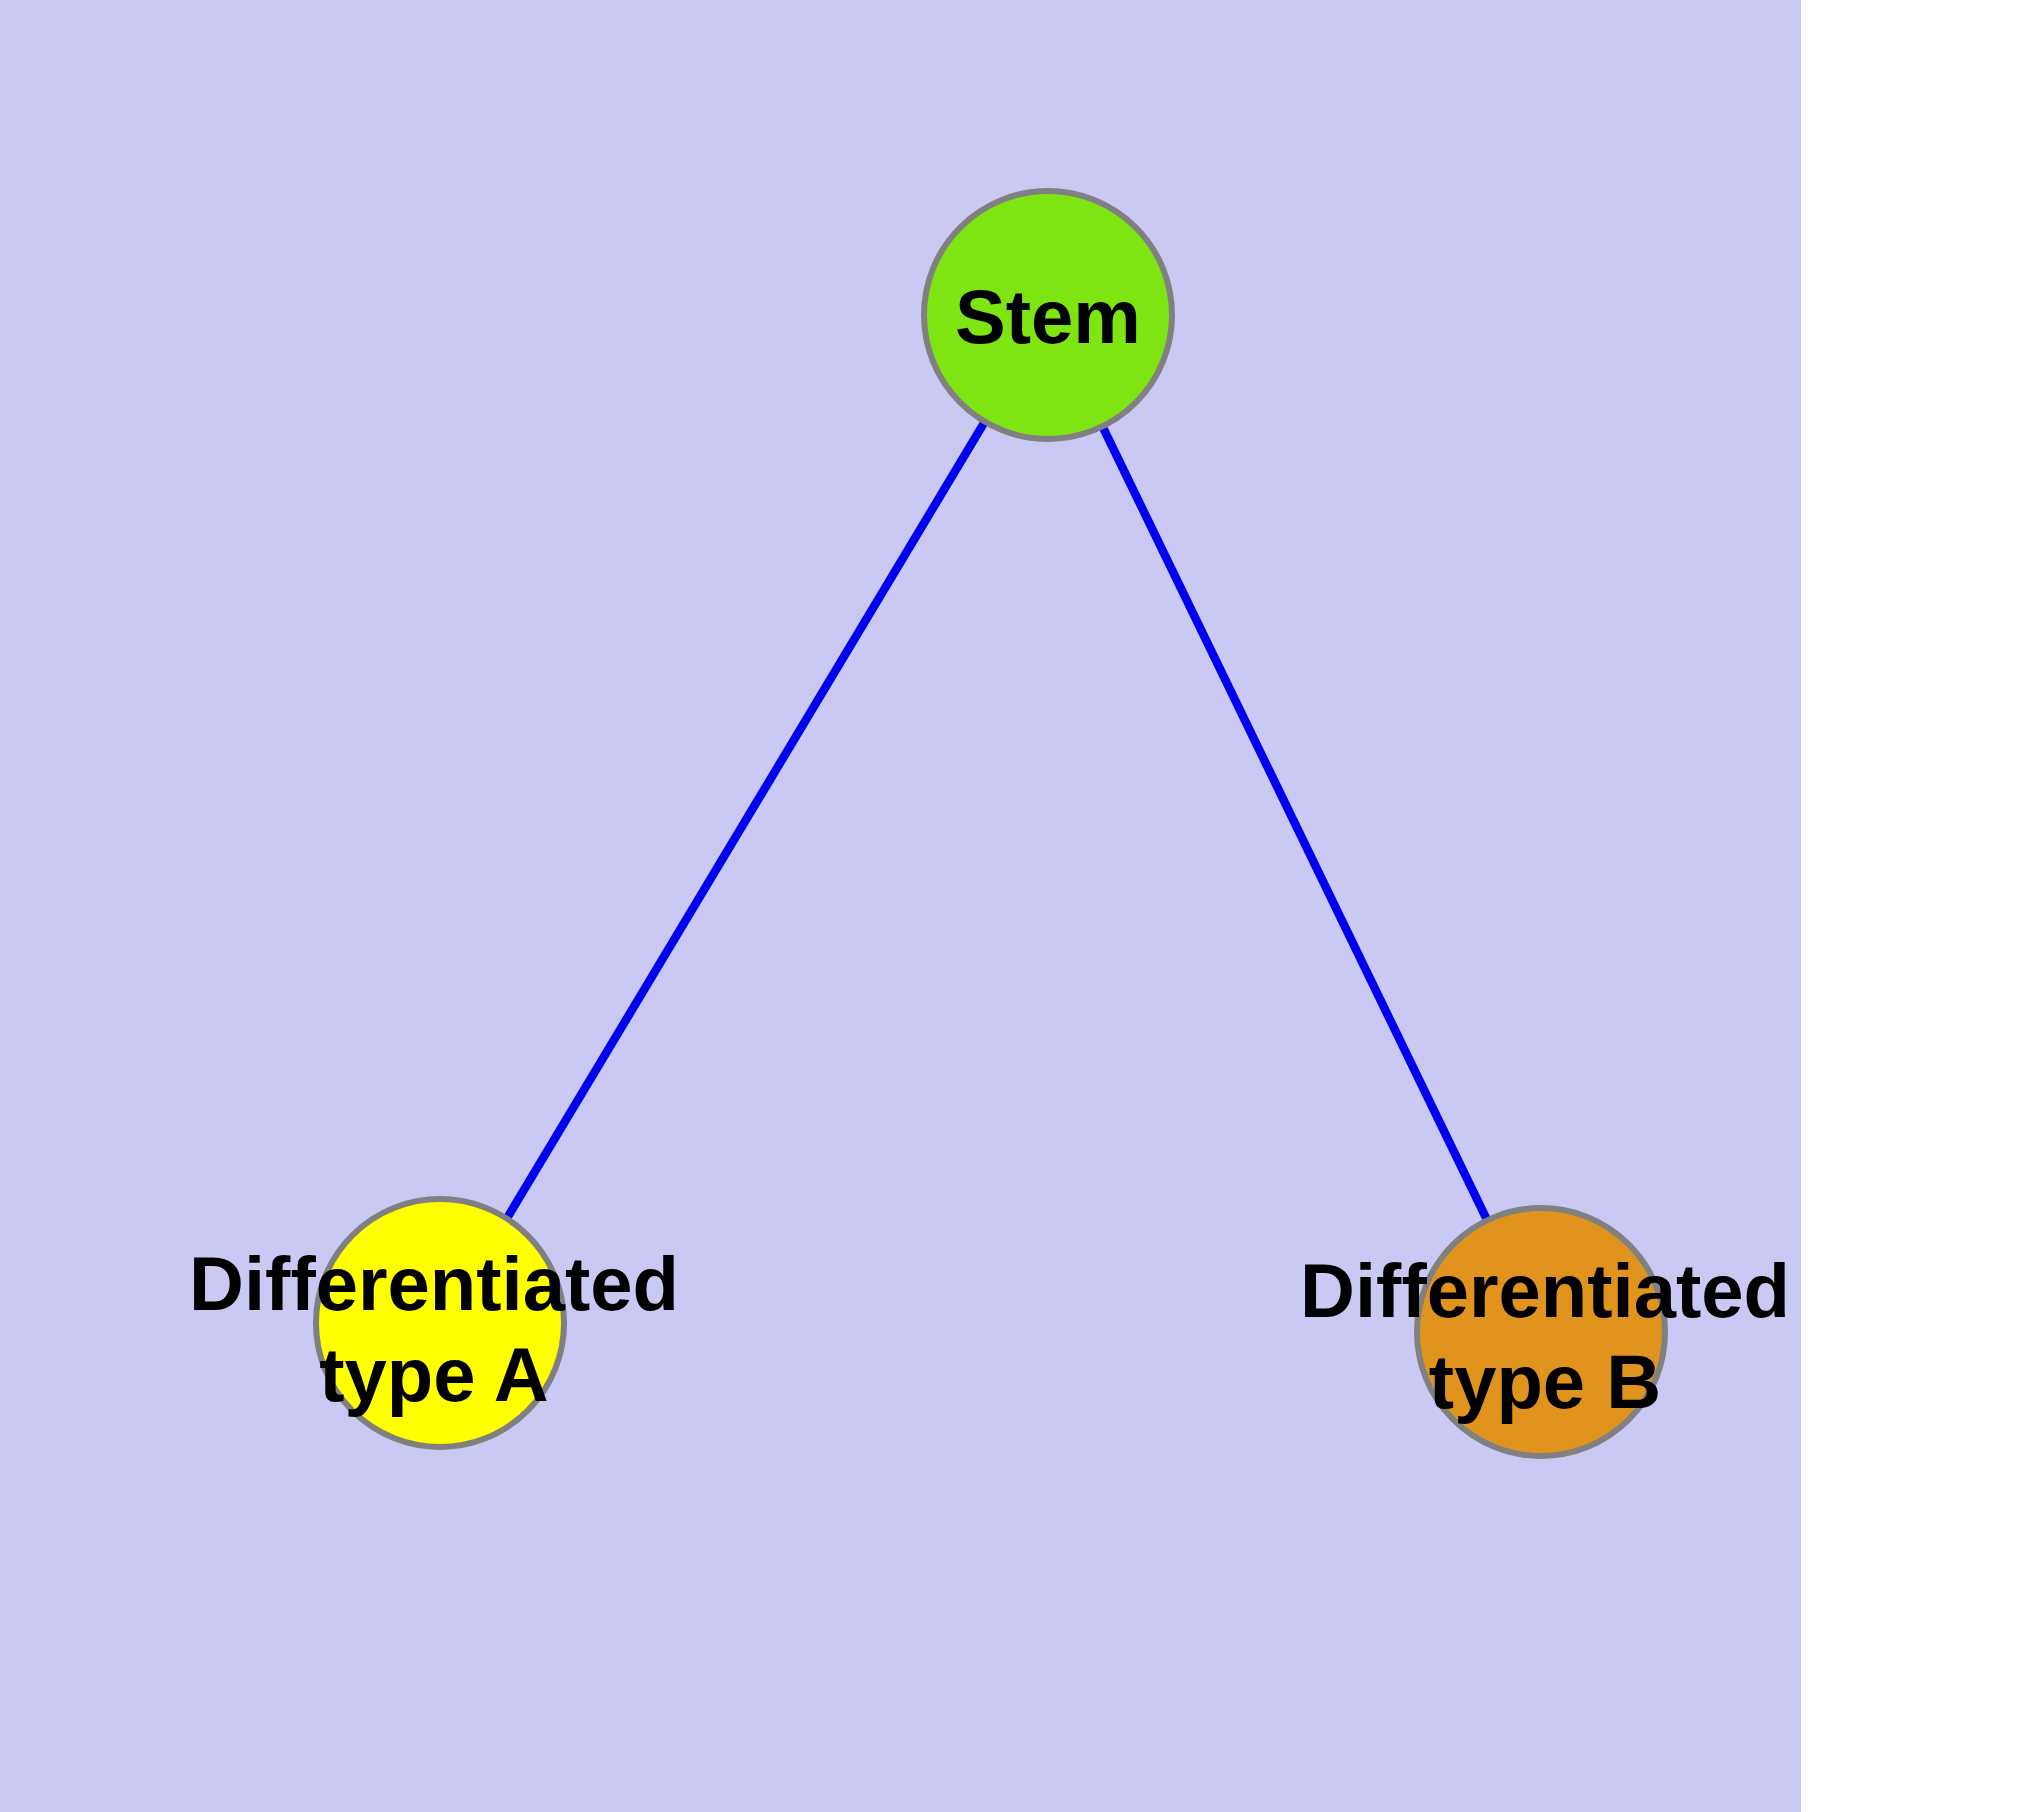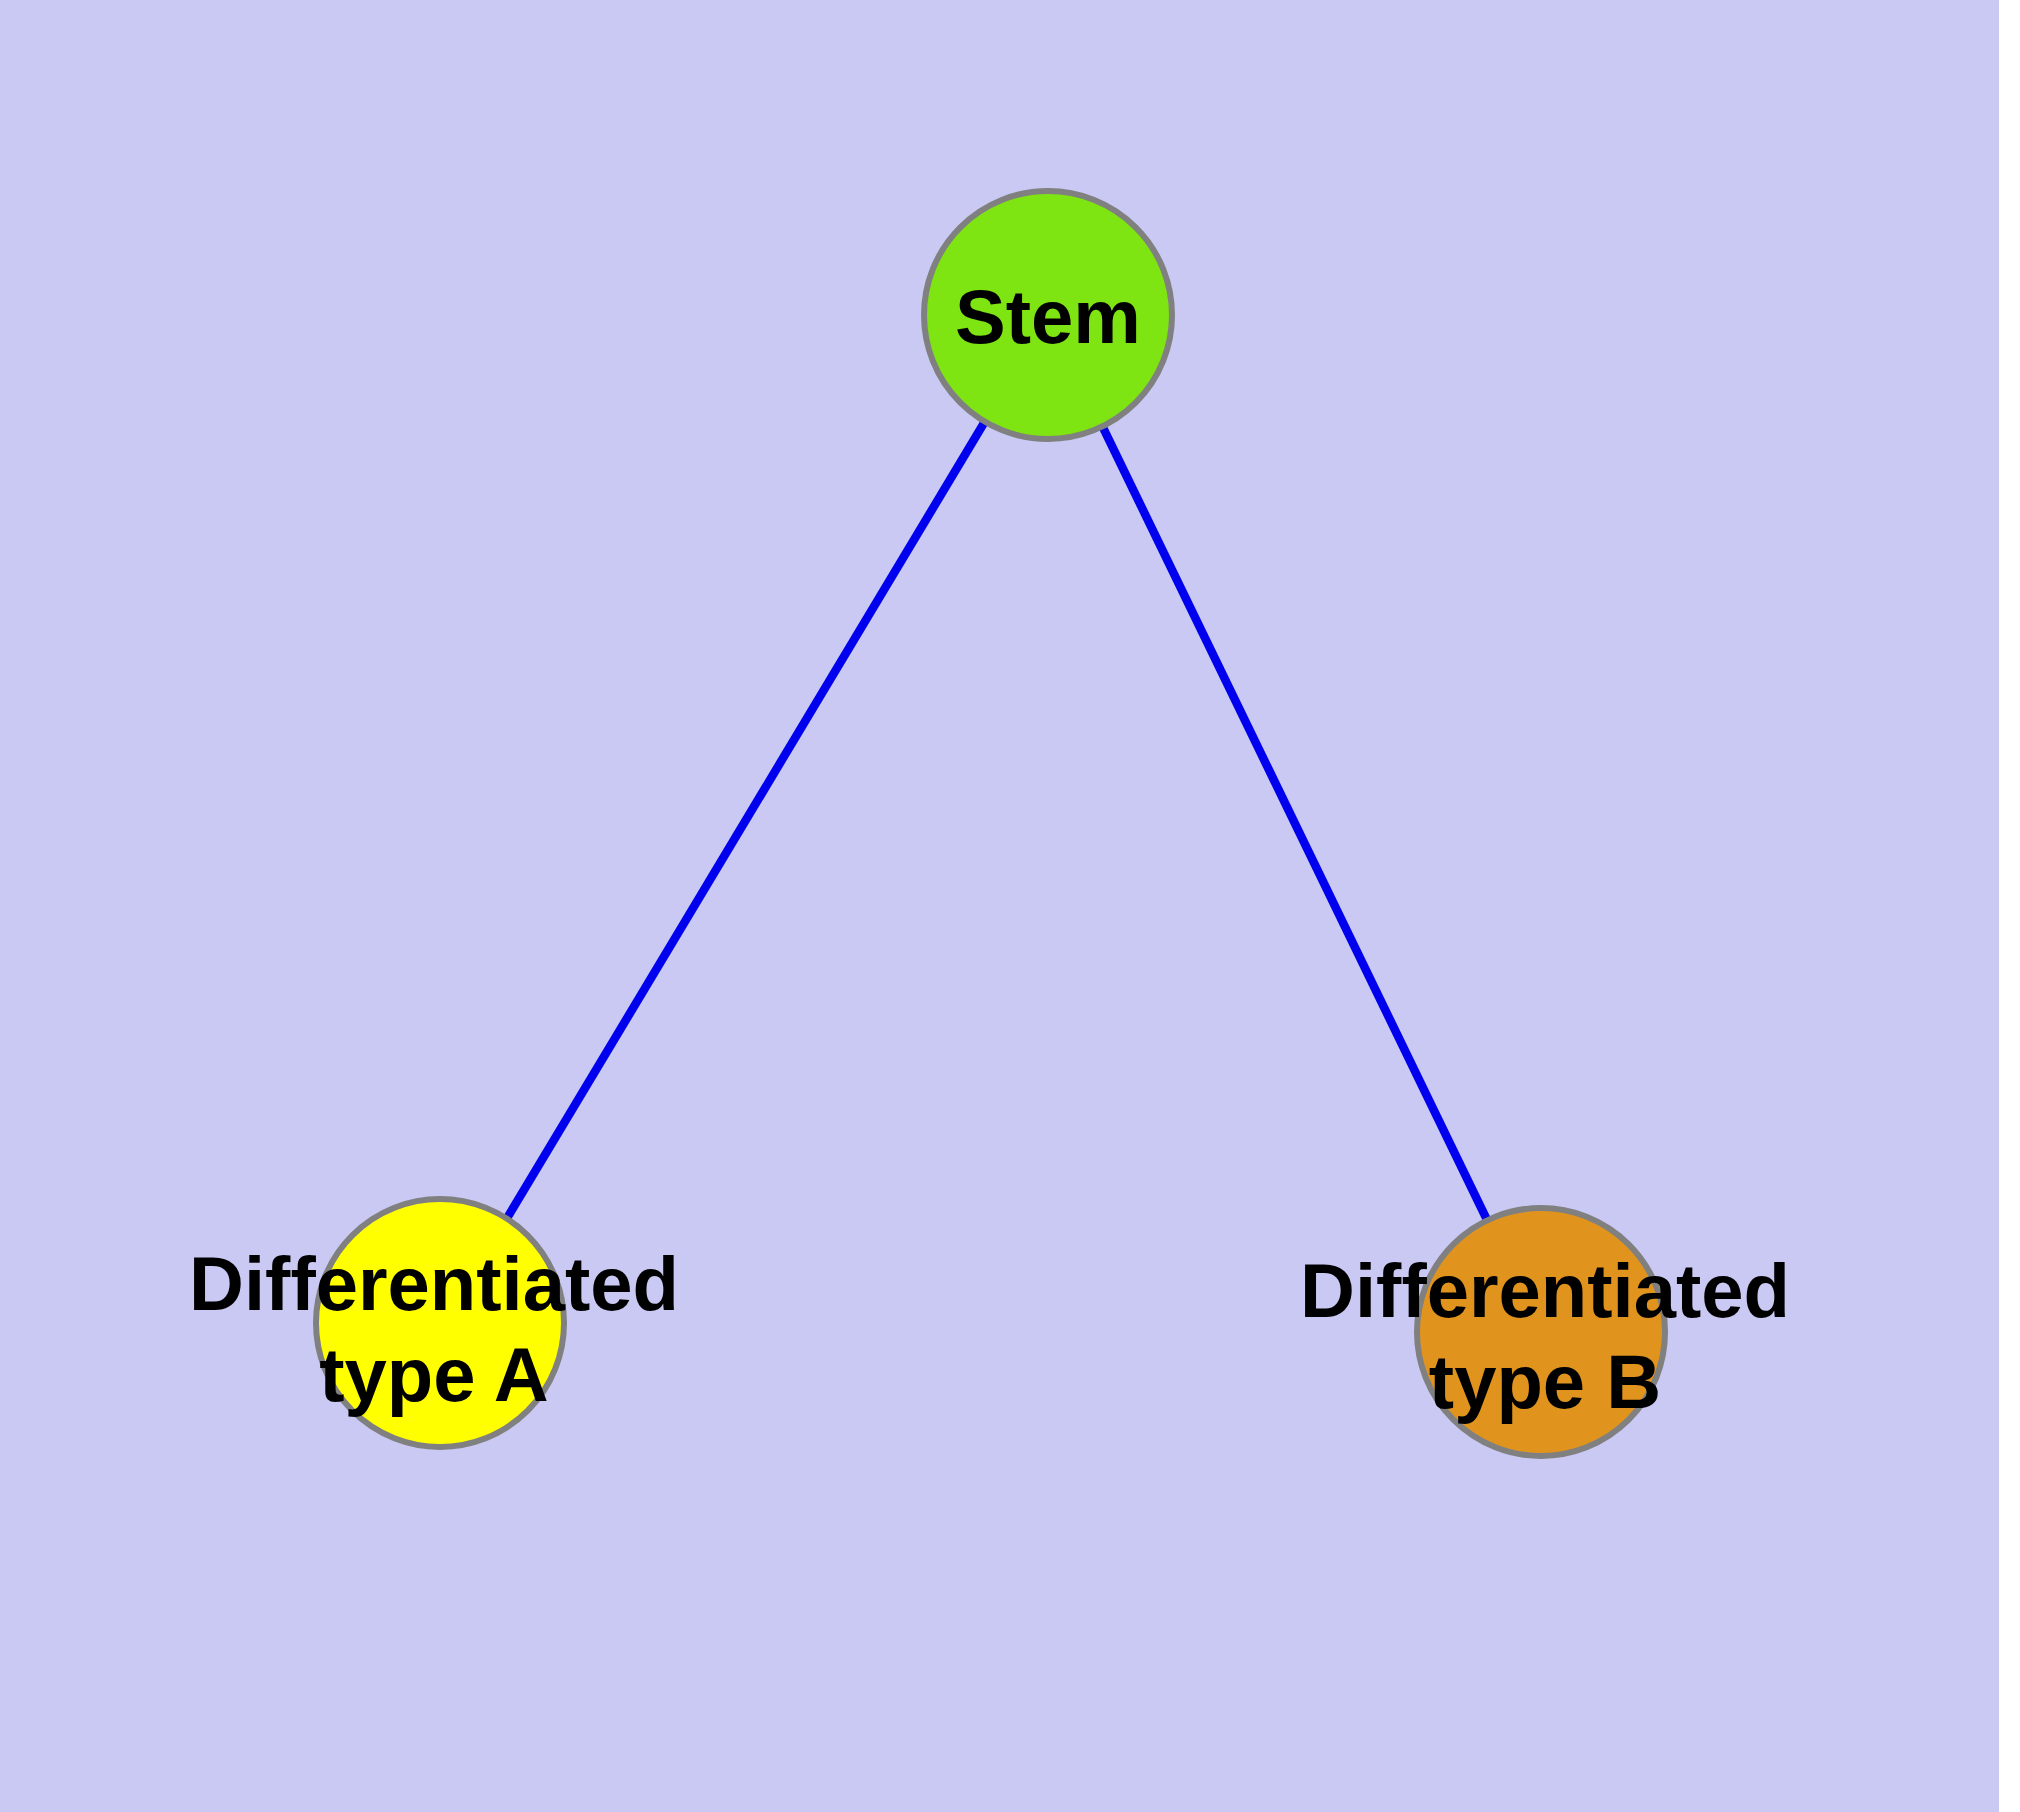--- a/index.html
+++ b/index.html
@@ -1,18 +1,18 @@
 <!DOCTYPE html>
 <html style="font-size:13.6px"><head>
 <meta charset="utf-8">
 <style>
   html, body { margin: 0; padding: 0; }
   .canvas {
     position: relative;
-    width: 1999px;
+    width: 1801px;
     height: 1812px;
     overflow: hidden;
     font-family: "Liberation Sans", sans-serif;
   }
   .edges {
     position: absolute;
     left: 0; top: 0;
   }
   .node {
     position: absolute;

